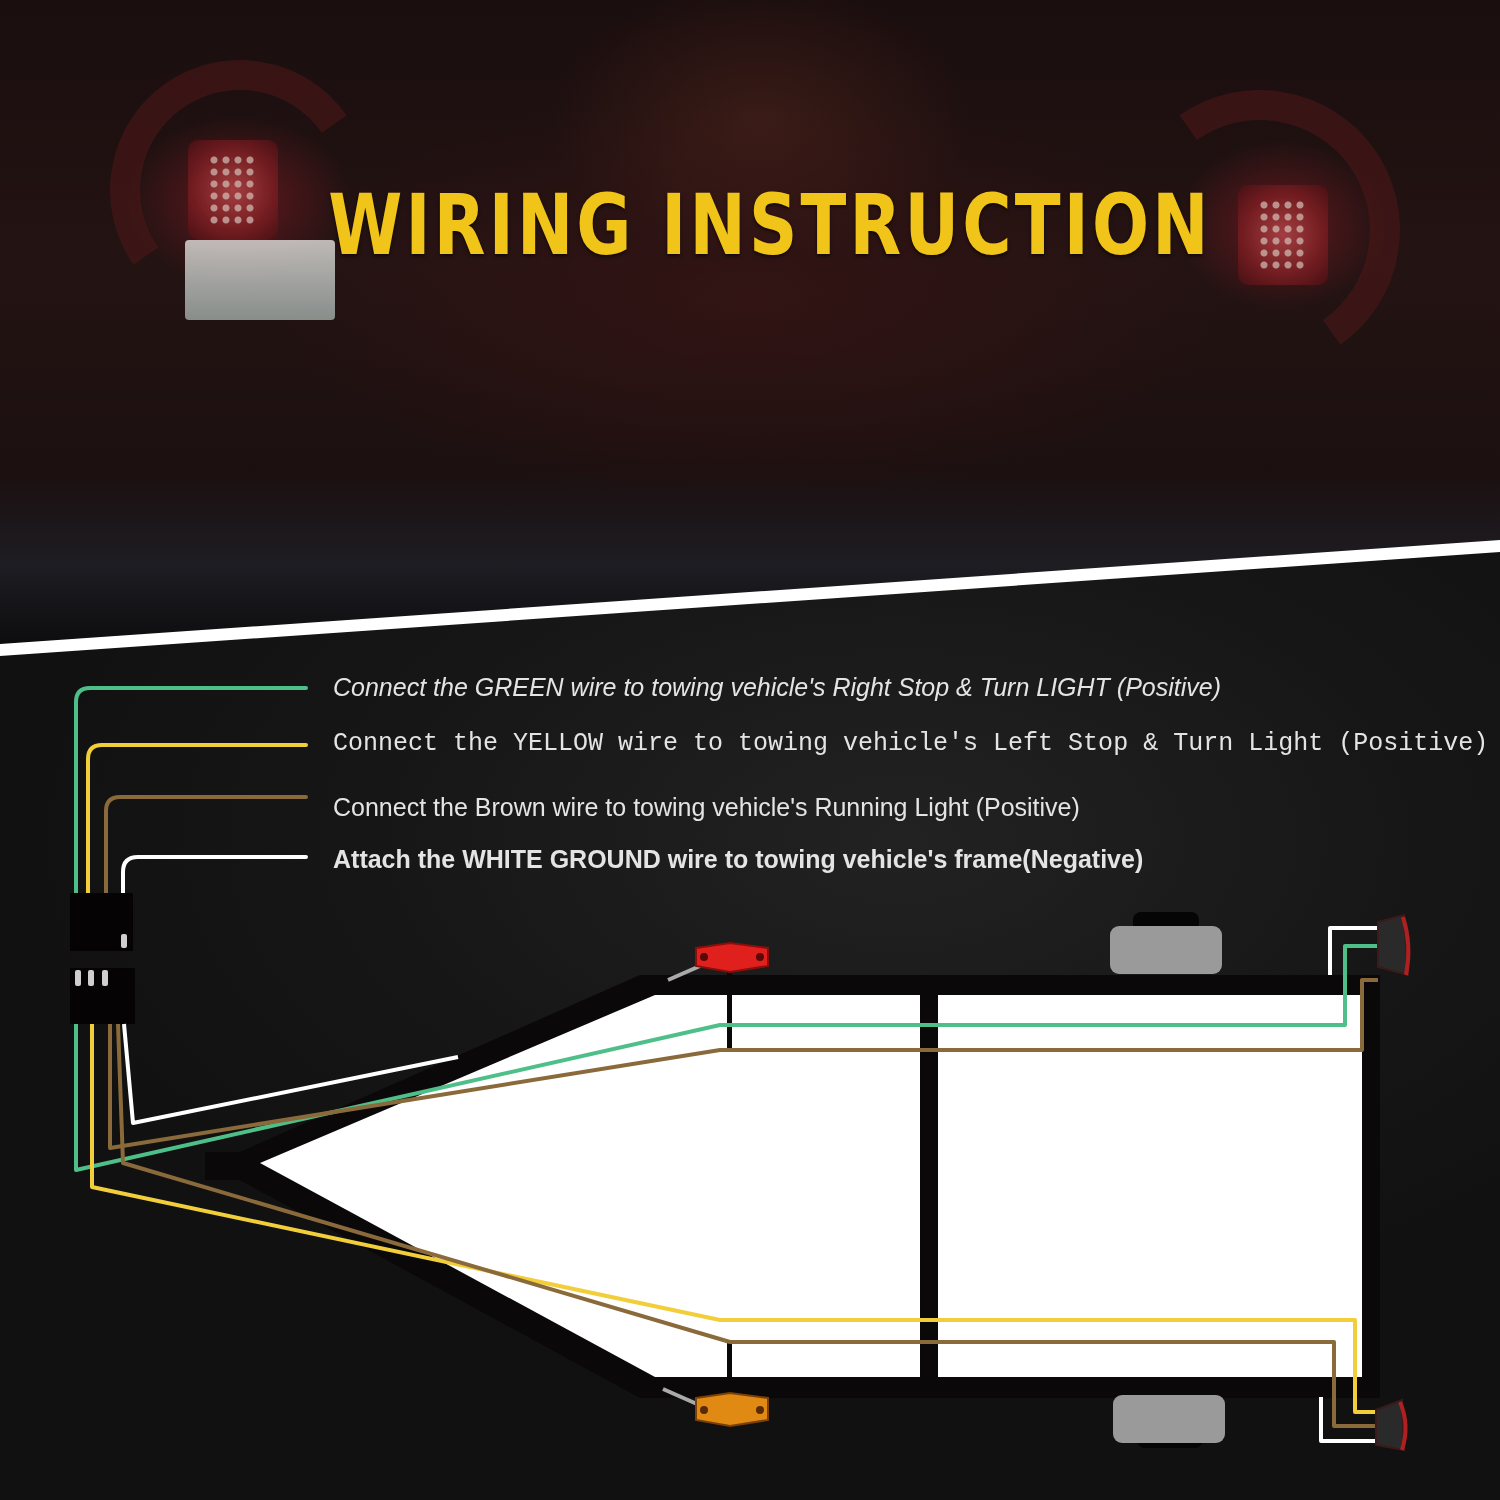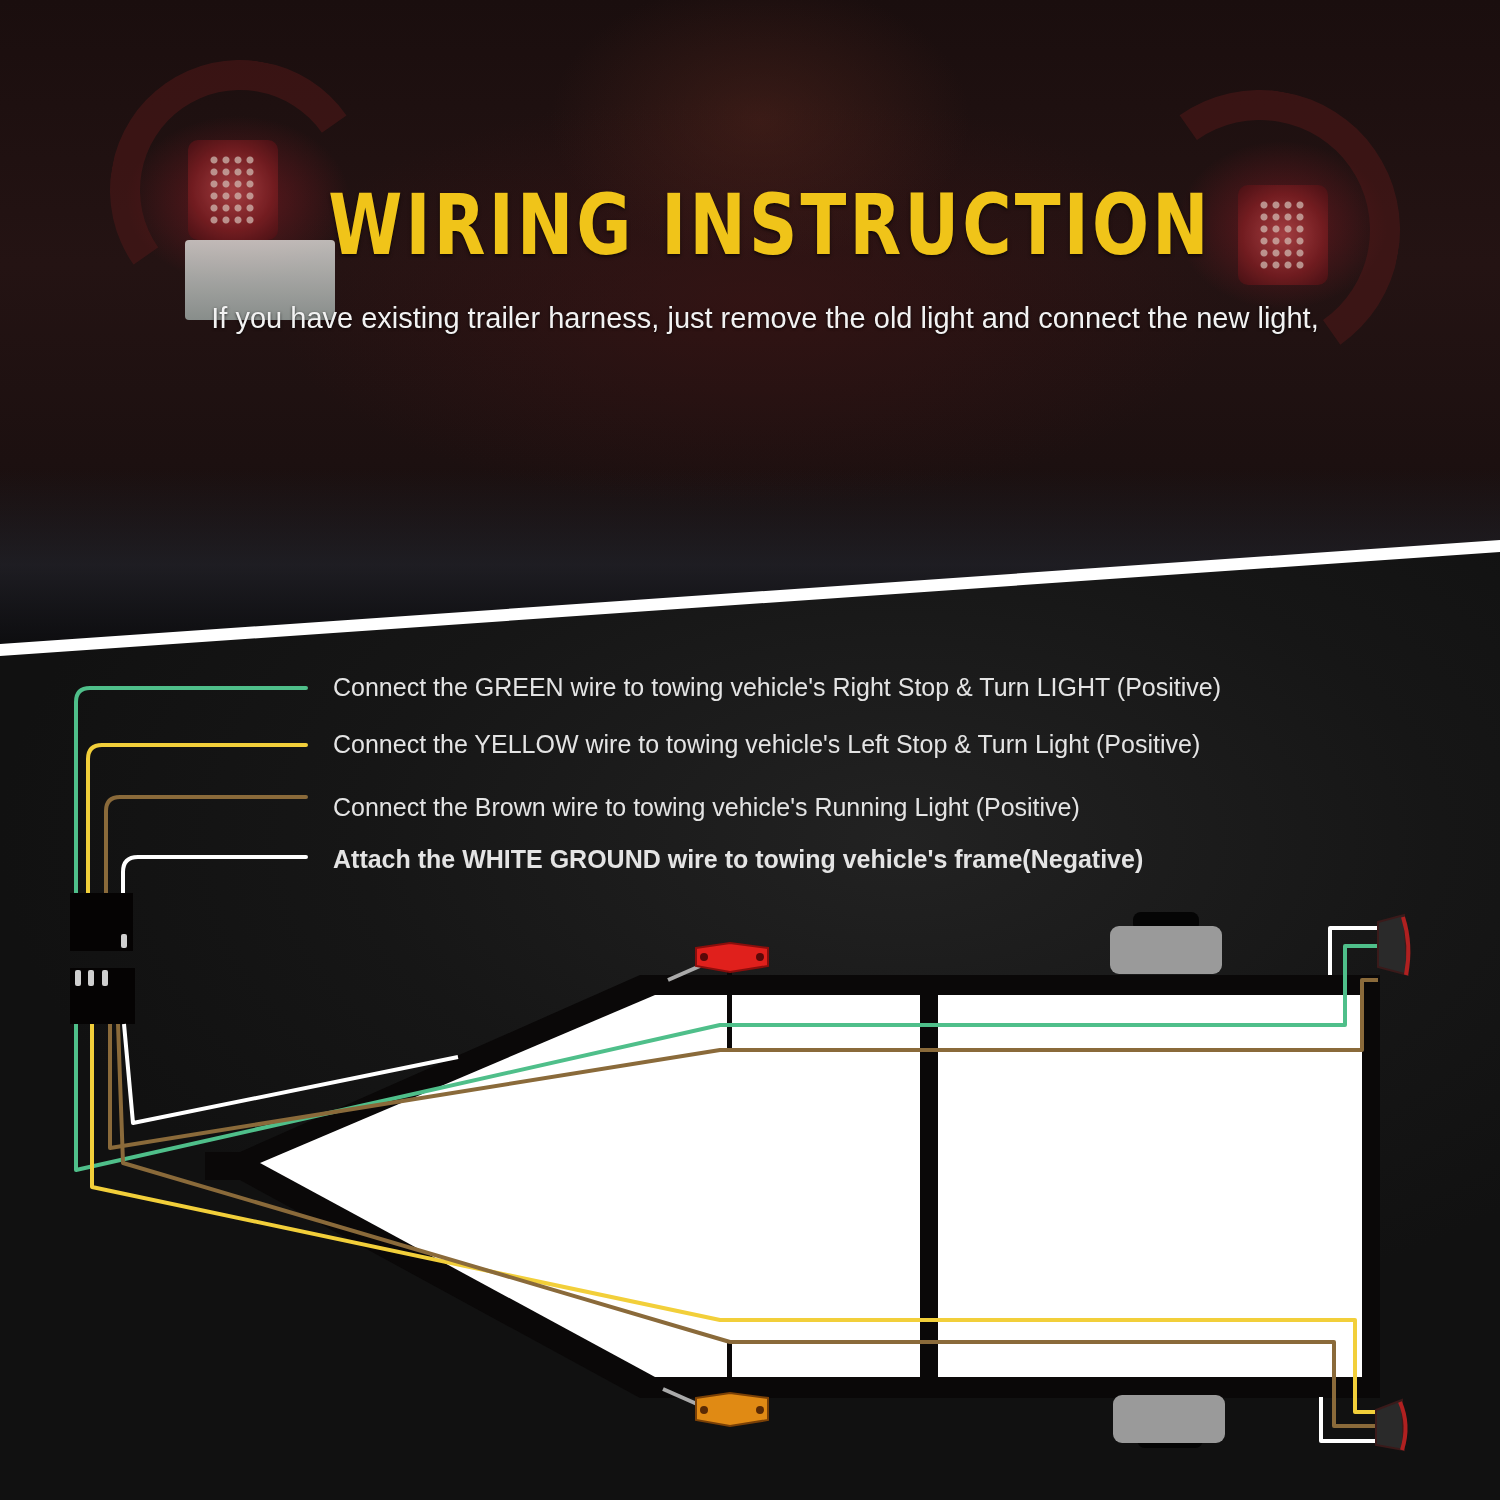--- a/index.html
+++ b/index.html
@@ -77,32 +77,31 @@
   <div class="fender" style="left:1120px;top:90px;width:220px;height:220px;transform:rotate(10deg);"></div>
   <div class="tail-light" style="left:188px;top:140px;"></div>
   <div class="tail-light" style="left:1238px;top:185px;"></div>
   <div class="plate"></div>
   <div class="ground-highlight"></div>
 </div>
 
 <div class="title">WIRING INSTRUCTION</div>
 
 <div class="intro">
-  <div>If you have existing trailer harness, just remove the old light and connect the new light,</div>
 </div>
 
 <div class="lower"></div>
 
 <svg class="divider" width="1500" height="1500">
   <polygon points="0,644 1500,540 1500,552 0,656" fill="#ffffff"></polygon>
 </svg>
 
 <div class="instructions">
-  <div class="instr" style="top:0px;">Connect the GREEN wire to towing vehicle's Right Stop &amp; Turn LIGHT (Positive)</div>
-  <div class="instr" style="top:57px;">Connect the YELLOW wire to towing vehicle's Left Stop &amp; Turn Light (Positive)</div>
+  <div class="instr" style="top:0px;font-style:italic;">Connect the GREEN wire to towing vehicle's Right Stop &amp; Turn LIGHT (Positive)</div>
+  <div class="instr" style="top:57px;font-family:Liberation Mono, monospace;">Connect the YELLOW wire to towing vehicle's Left Stop &amp; Turn Light (Positive)</div>
   <div class="instr" style="top:120px;">Connect the Brown wire to towing vehicle's Running Light (Positive)</div>
   <div class="instr" style="top:172px;font-weight:bold;">Attach the WHITE GROUND wire to towing vehicle's frame(Negative)</div>
 </div>
 
 <svg class="diagram" width="1500" height="1500">
 
   <g>
     <polygon points="205,1152 240,1152 640,975 1380,975 1380,1398 640,1398 240,1180 205,1180" fill="#0a0808"></polygon>
 
     <polygon points="260,1163 655,995 1362,995 1362,1377 655,1377" fill="#ffffff"></polygon>

